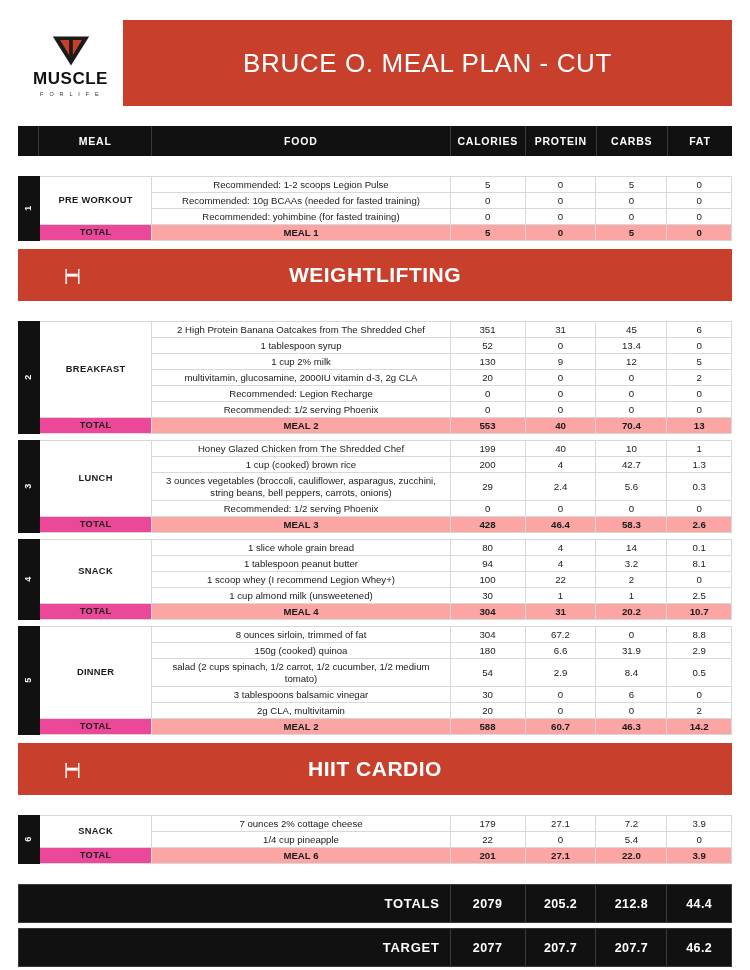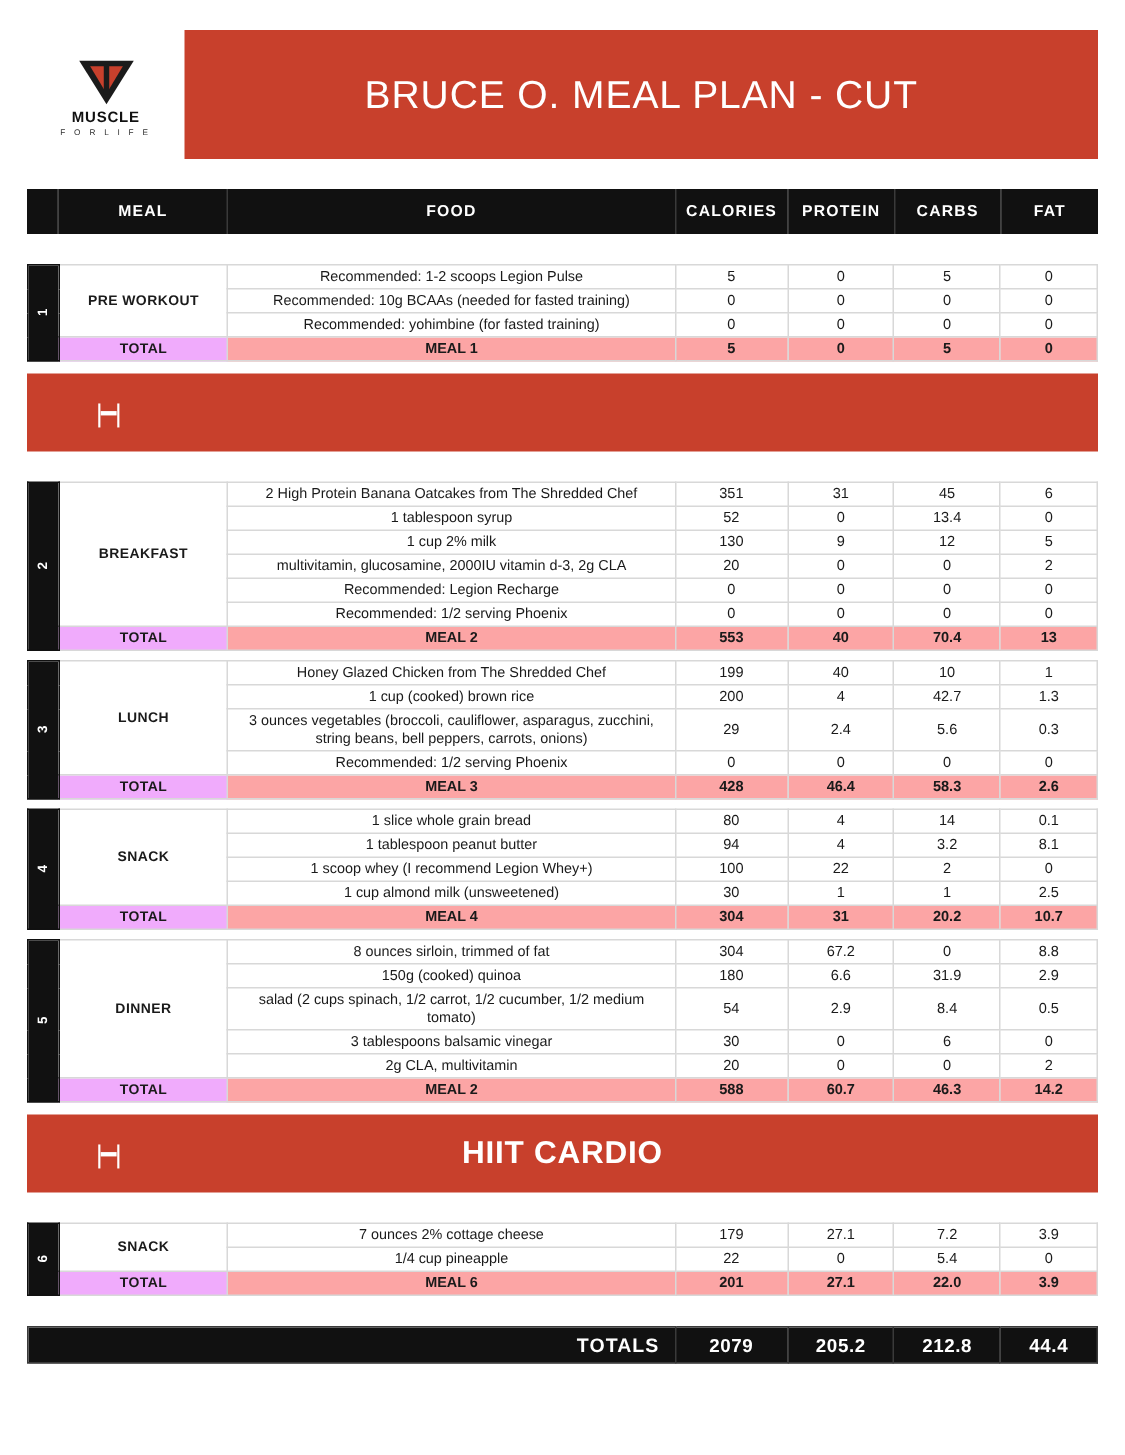--- a/index.html
+++ b/index.html
@@ -29,21 +29,21 @@
     flex-direction: column;
     align-items: center;
     justify-content: center;
     padding-top: 4px;
   }
   .logo-mark {
     width: 40px; height: 34px;
     position: relative;
   }
   .logo-word {
-    font-size: 10px;
+    font-size: 17px;
     font-weight: bold;
     letter-spacing: .5px;
     color: #111;
     margin-top: 1px;
   }
   .logo-sub {
     font-size: 5.5px;
     letter-spacing: 2.2px;
     color: #333;
     margin-top: 2px;
@@ -116,21 +116,21 @@
   .grid td.mealname {
     font-weight: bold;
     font-size: 9.3px;
     letter-spacing: .3px;
   }
   .grid td.food { font-size: 9.6px; }
   .grid tr.total td {
     font-weight: bold;
     background: #fca5a5;
   }
-  .grid tr.total td.mealname { background: #f0abfc; }
+  .grid tr.total td.mealname { background: #ec4899; }
 
   
   .banner {
     margin: 8px 18px;
     background: #c8402c;
     height: 52px;
     display: flex;
     align-items: center;
   }
   .banner .icon {
@@ -153,21 +153,21 @@
   
   table.foot {
     width: 100%;
     border-collapse: collapse;
     table-layout: fixed;
     margin-top: 8px;
   }
   table.foot td {
     background: #111111;
     color: #fff;
-    height: 24px;
+    height: 38px;
     font-size: 12.5px;
     font-weight: bold;
     text-align: center;
     border: 1px solid #3a3a3a;
     letter-spacing: .4px;
   }
   table.foot td.lbl {
     text-align: right;
     padding-right: 10px;
     font-size: 13px;
@@ -264,20 +264,21 @@
           <td>0</td>
           <td>5</td>
           <td>0</td>
         </tr>
       </tbody>
     </table>
   </div>
 
   <div class="banner">
     <div class="icon">|━|</div>
+    <div class="btext">WEIGHTLIFTING</div>
   </div>
 
   <div class="table-area">
     <table class="grid">
       <colgroup>
         <col class="c-idx">
           <col class="c-meal">
           <col class="c-food">
         <col class="c-cal">
           <col class="c-pro">
@@ -568,15 +569,33 @@
         <tr>
           <td class="lbl">TOTALS</td>
           <td>2079</td>
           <td>205.2</td>
           <td>212.8</td>
           <td>44.4</td>
         </tr>
       </tbody>
     </table>
     <div class="foot-gap"></div>
+    <table class="foot" style="margin-top:0">
+      <colgroup>
+        <col style="width:414px">
+          <col class="c-cal">
+          <col class="c-pro">
+          <col class="c-car">
+          <col class="c-fat">
+      </colgroup>
+      <tbody>
+        <tr>
+          <td class="lbl">TARGET</td>
+          <td>2077</td>
+          <td>207.7</td>
+          <td>207.7</td>
+          <td>46.2</td>
+        </tr>
+      </tbody>
+    </table>
   </div>
 
 </div>
 
 </body></html>

